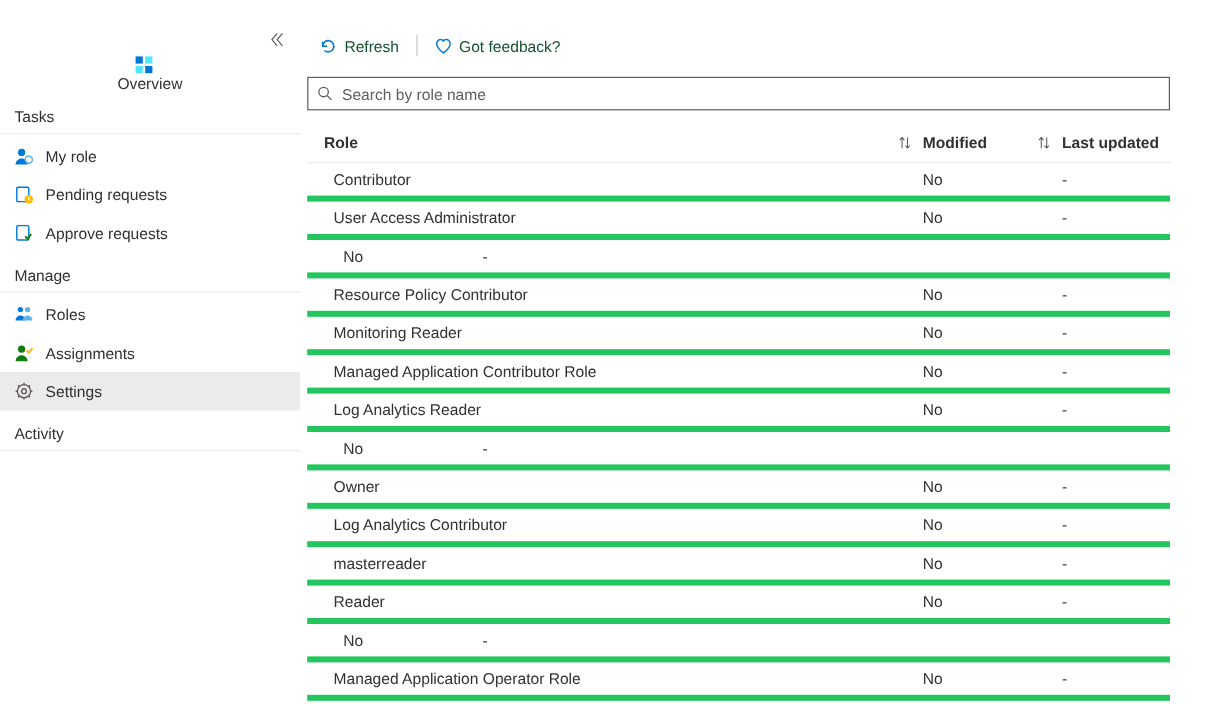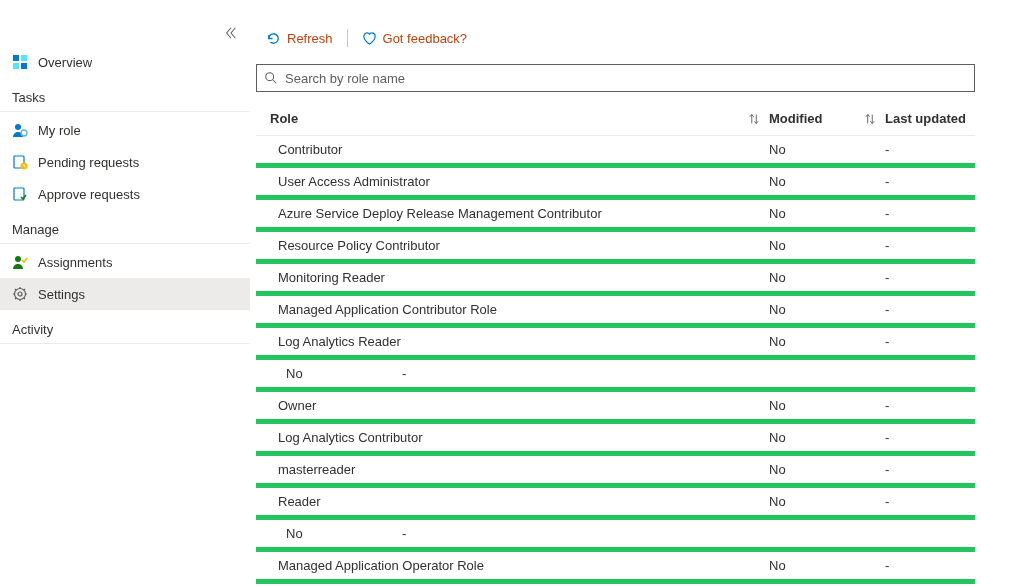--- a/index.html
+++ b/index.html
@@ -42,21 +42,21 @@
     align-items: center; justify-content: center;
     flex-shrink: 0;
   }
   .sidebar-section {
     font-weight: 400;
     font-size: 13px;
     padding: 12px 12px 6px 12px;
     border-bottom: 1px solid #edebe9;
     margin-bottom: 2px;
   }
-  .sidebar-overview { margin-top: 46px; }
+  .sidebar-overview { margin-top: 46px; flex-direction: column; }
   
   .main {
     flex: 1;
     display: flex;
     flex-direction: column;
     padding: 0 30px 0 0;
     min-width: 0;
   }
   .toolbar {
     display: flex;
@@ -66,21 +66,21 @@
     padding-left: 6px;
     gap: 0;
   }
   .toolbar-btn {
     display: inline-flex;
     align-items: center;
     gap: 6px;
     padding: 0 10px;
     height: 32px;
     cursor: pointer;
-    color: #c2410c;
+    color: #14532d;
     font-size: 13px;
   }
   .toolbar-sep {
     width: 1px; height: 18px;
     background: #c8c6c4;
     margin: 0 4px;
   }
   .search-wrap {
     margin: 6px 6px 0 6px;
     position: relative;
@@ -180,20 +180,31 @@
       <span class="icon">
         <svg width="16" height="16" viewBox="0 0 16 16">
             <rect x="2" y="2" width="10" height="12" rx="1" fill="none" stroke="#0078d4" stroke-width="1.2"></rect>
             <path d="M9 11l2 2 3-4" stroke="#107c10" stroke-width="1.6" fill="none"></path>
           </svg>
       </span>
       <span>Approve requests</span>
     </div>
 
     <div class="sidebar-section">Manage</div>
+    <div class="sidebar-row">
+      <span class="icon">
+        <svg width="16" height="16" viewBox="0 0 16 16">
+            <circle cx="5" cy="4" r="2.2" fill="#0078d4"></circle>
+            <circle cx="11" cy="4" r="2.2" fill="#5bb3e6"></circle>
+            <path d="M1 13c0-2.2 1.8-4 4-4s4 1.8 4 4" fill="#0078d4"></path>
+            <path d="M7 13c0-2.2 1.8-4 4-4s4 1.8 4 4" fill="#5bb3e6"></path>
+          </svg>
+      </span>
+      <span>Roles</span>
+    </div>
     <div class="sidebar-row">
       <span class="icon">
         <svg width="16" height="16" viewBox="0 0 16 16">
             <circle cx="6" cy="5" r="3" fill="#107c10"></circle>
             <path d="M1 15c0-3 2.5-5 5-5s5 2 5 5" fill="#107c10"></path>
             <path d="M10 6l2 2 3-4" stroke="#ffb900" stroke-width="1.6" fill="none"></path>
           </svg>
       </span>
       <span>Assignments</span>
     </div>
@@ -278,21 +289,20 @@
             <div class="col-updated">-</div>
           </div>
           <div class="trow">
             <div class="col-role">User Access Administrator</div>
             <div class="trow-sort-spacer"></div>
             <div class="col-modified">No</div>
             <div class="trow-sort-spacer"></div>
             <div class="col-updated">-</div>
           </div>
           <div class="trow">
-            <div class="col-role">Azure Service Deploy Release Management Contributor</div>
             <div class="trow-sort-spacer"></div>
             <div class="col-modified">No</div>
             <div class="trow-sort-spacer"></div>
             <div class="col-updated">-</div>
           </div>
           <div class="trow">
             <div class="col-role">Resource Policy Contributor</div>
             <div class="trow-sort-spacer"></div>
             <div class="col-modified">No</div>
             <div class="trow-sort-spacer"></div>

